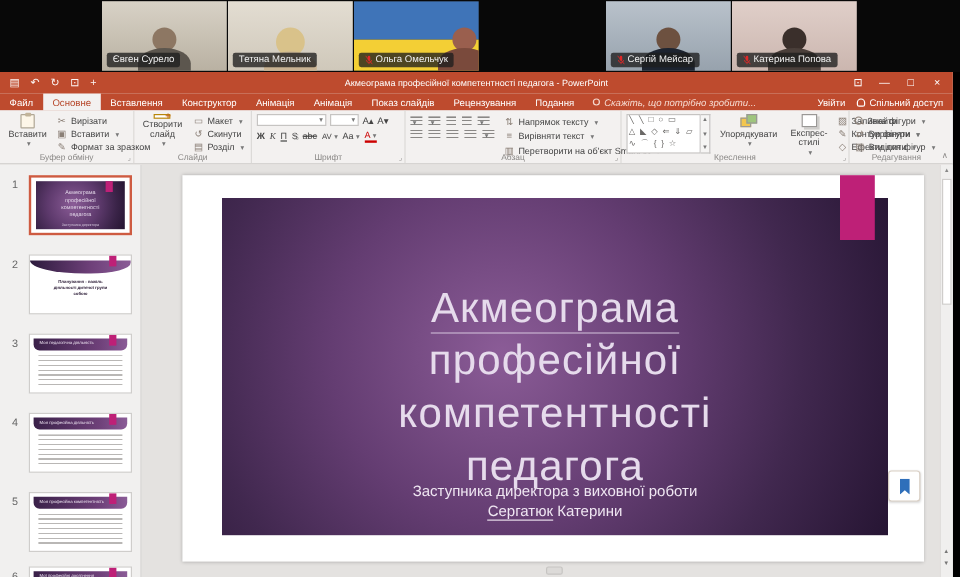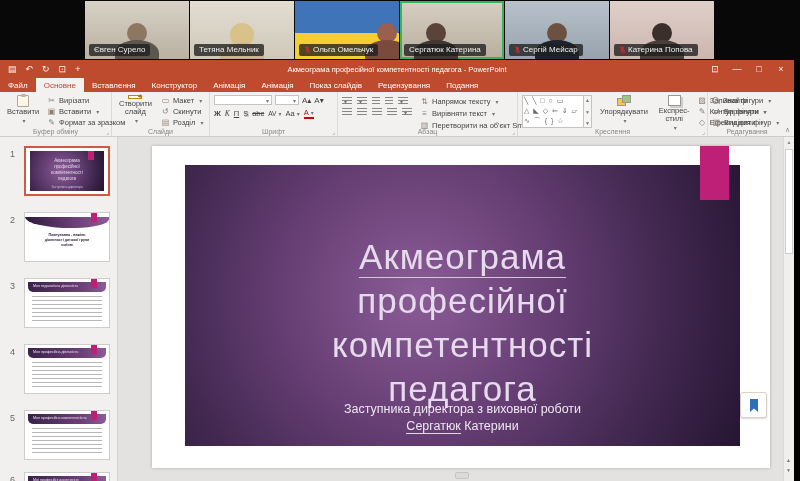--- a/index.html
+++ b/index.html
@@ -155,30 +155,20 @@
       <div class="name-pill">
         <svg width="7" height="10" viewBox="0 0 10 12">
             <rect x="3.5" y="1" width="3" height="6" rx="1.5" fill="#e02828"></rect>
             <path d="M2 6a3 3 0 0 0 6 0" stroke="#e02828" fill="none"></path>
             <line x1="5" y1="9" x2="5" y2="11" stroke="#e02828"></line>
             <line x1="1" y1="1" x2="9" y2="11" stroke="#e02828"></line>
           </svg>
         <span>Ольга Омельчук</span>
       </div>
     </div>
-    <div class="tile active" style="left:400px; background:linear-gradient(#d6cfc2,#b8ae9e);">
-      <div class="person" style="left:35%;">
-          <i class="head" style="background:#5a4338;"></i>
-          <i class="body" style="background:#403832;"></i>
-        </div>
-      <div class="name-pill">
-
-        <span>Сергатюк Катерина</span>
-      </div>
-    </div>
     <div class="tile" style="left:610px; background:linear-gradient(#e0cfc9,#cbb6af);">
       <div class="person">
           <i class="head" style="background:#3a2f2b;"></i>
           <i class="body" style="background:#4a3f3a;"></i>
         </div>
       <div class="name-pill">
         <svg width="7" height="10" viewBox="0 0 10 12">
             <rect x="3.5" y="1" width="3" height="6" rx="1.5" fill="#e02828"></rect>
             <path d="M2 6a3 3 0 0 0 6 0" stroke="#e02828" fill="none"></path>
             <line x1="5" y1="9" x2="5" y2="11" stroke="#e02828"></line>
@@ -226,20 +216,31 @@
     <div id="tabsrow">
       <div class="tab">Файл</div>
       <div class="tab sel">Основне</div>
       <div class="tab">Вставлення</div>
       <div class="tab">Конструктор</div>
       <div class="tab">Анімація</div>
       <div class="tab">Анімація</div>
       <div class="tab">Показ слайдів</div>
       <div class="tab">Рецензування</div>
       <div class="tab">Подання</div>
+      <div class="tellme">
+        <span class="bulb"></span>
+        <span>Скажіть, що потрібно зробити...</span>
+      </div>
+      <div class="tabs-right">
+        <span>Увійти</span>
+        <span style="display:flex;align-items:center;gap:3px;">
+          <span class="share-ic"></span>
+          <span>Спільний доступ</span>
+        </span>
+      </div>
     </div>
 
     <div id="ribbon">
 
       <div class="rgroup" style="width:112px;">
         <div style="display:flex; gap:5px; height:100%;">
           <div class="bigbtn dd">
             <span class="clip-ic"></span>
             <span>Вставити</span>
           </div>

